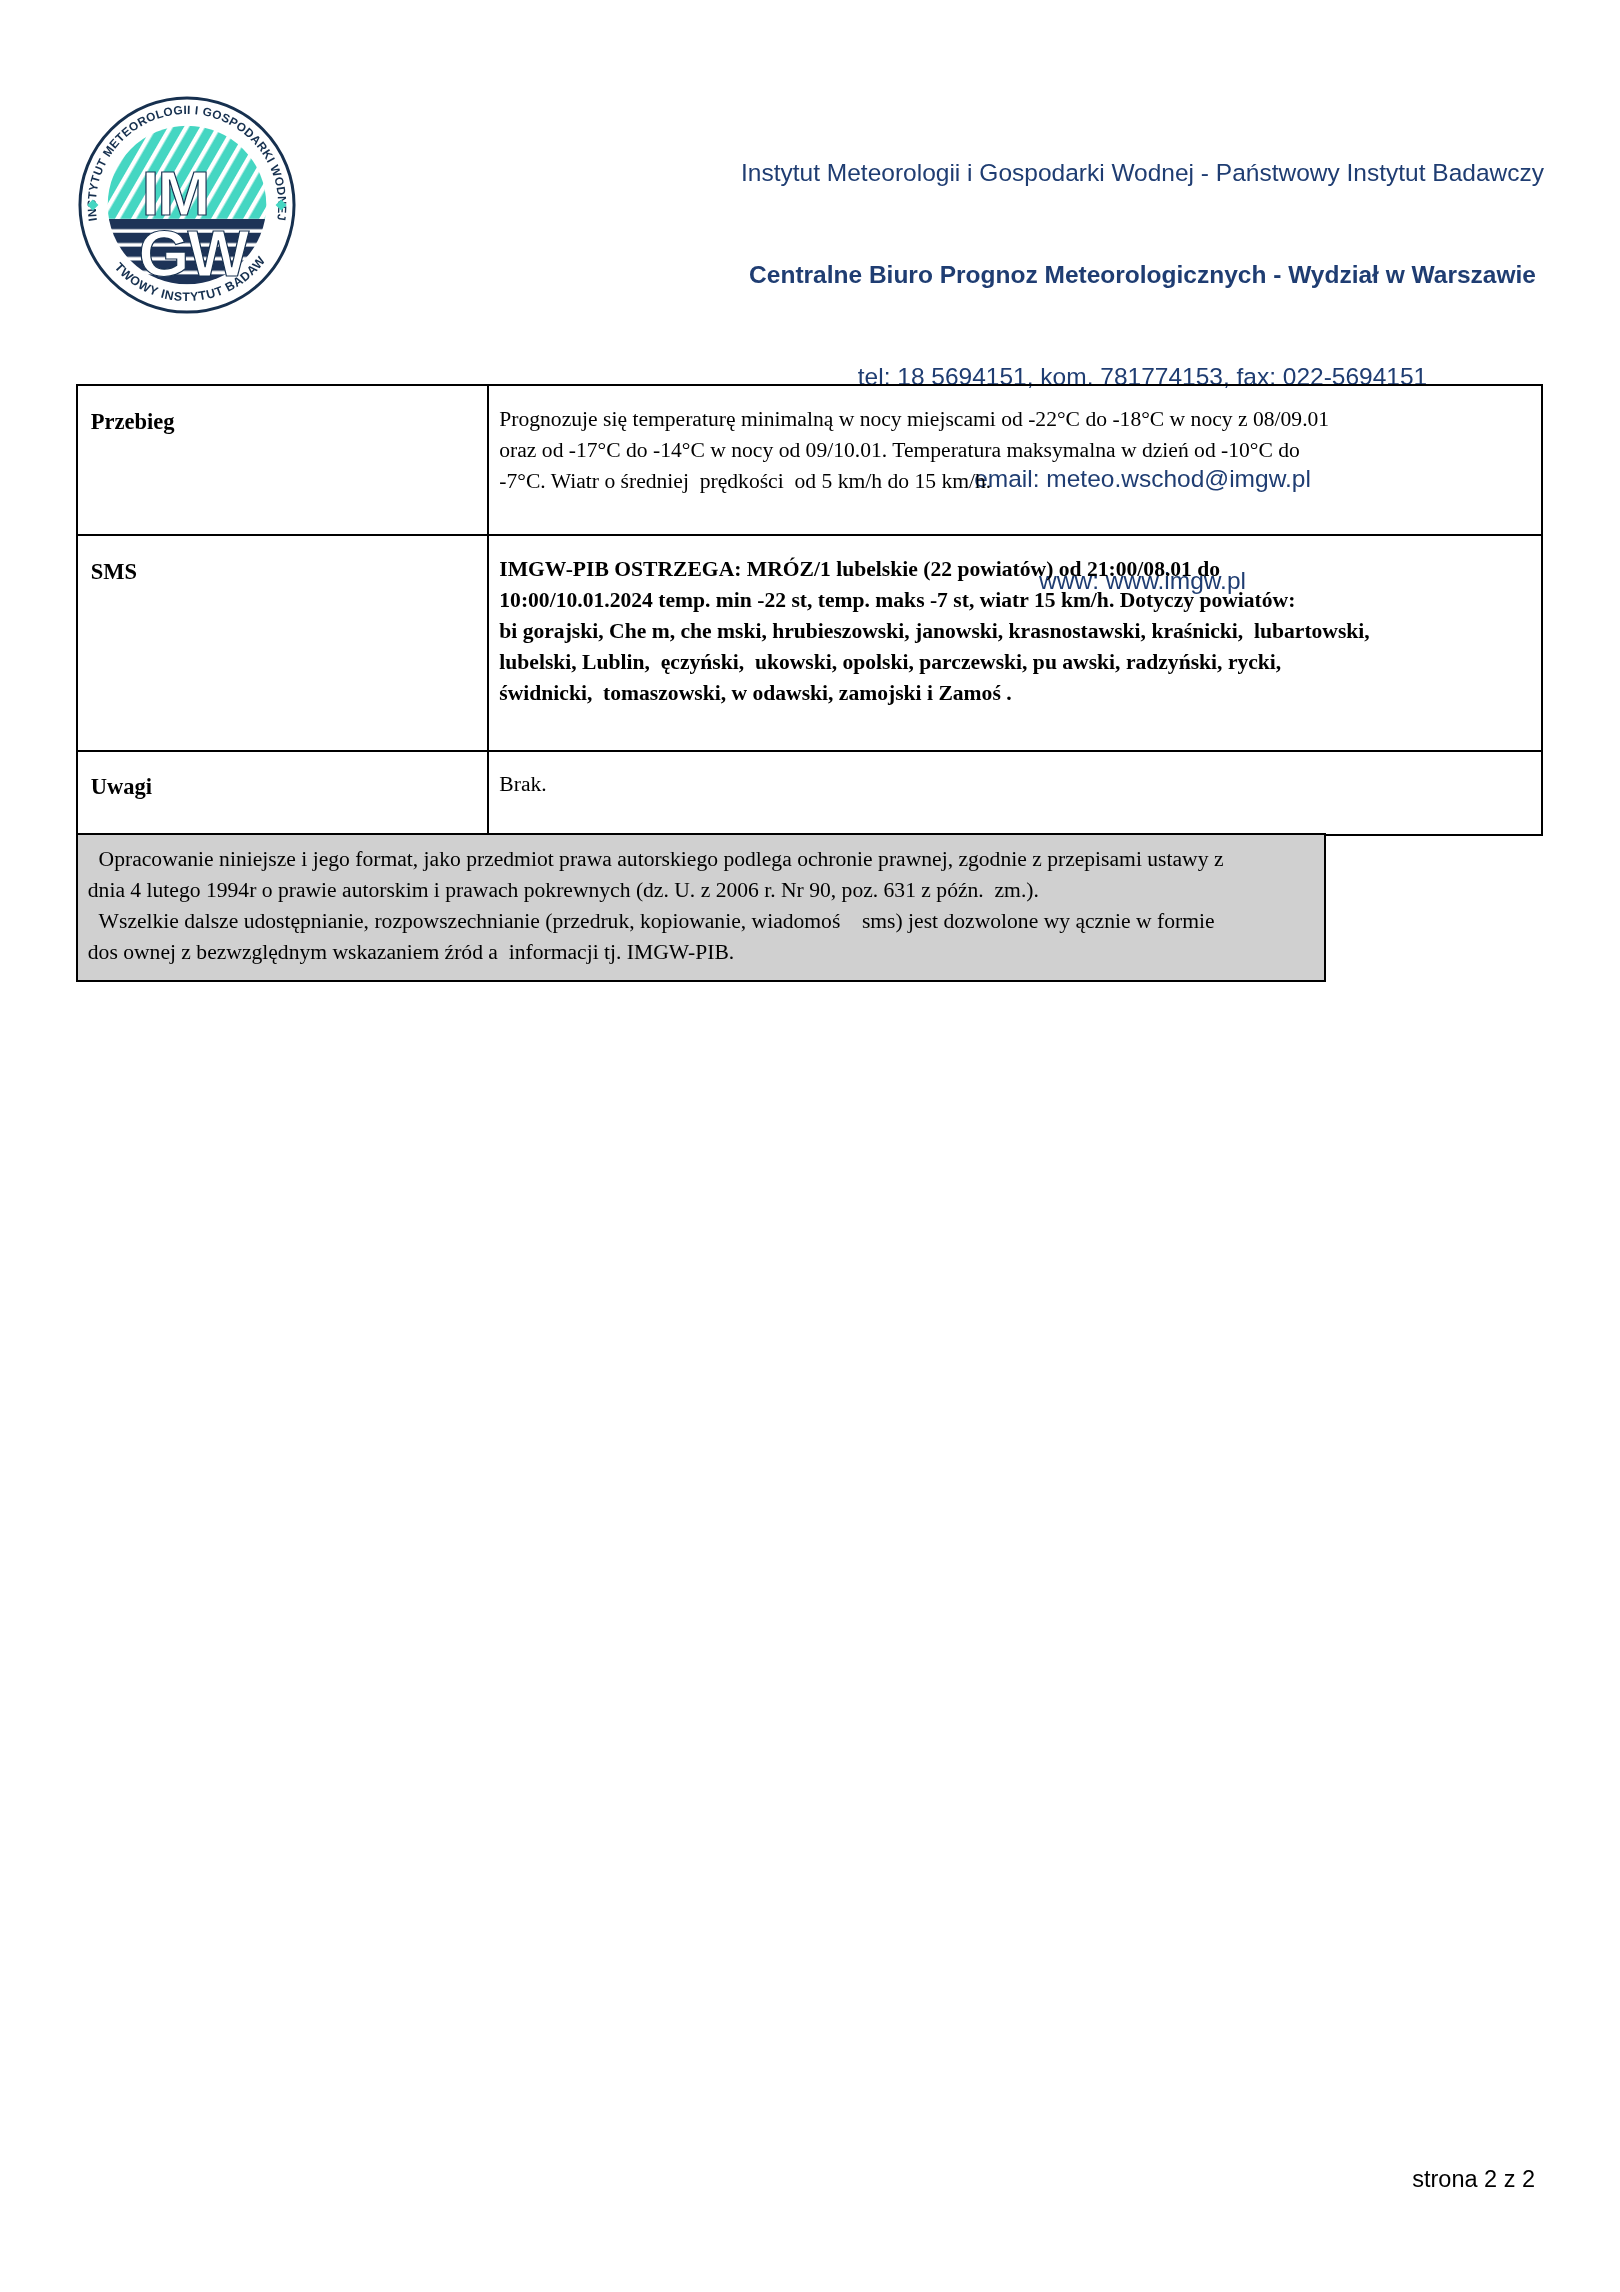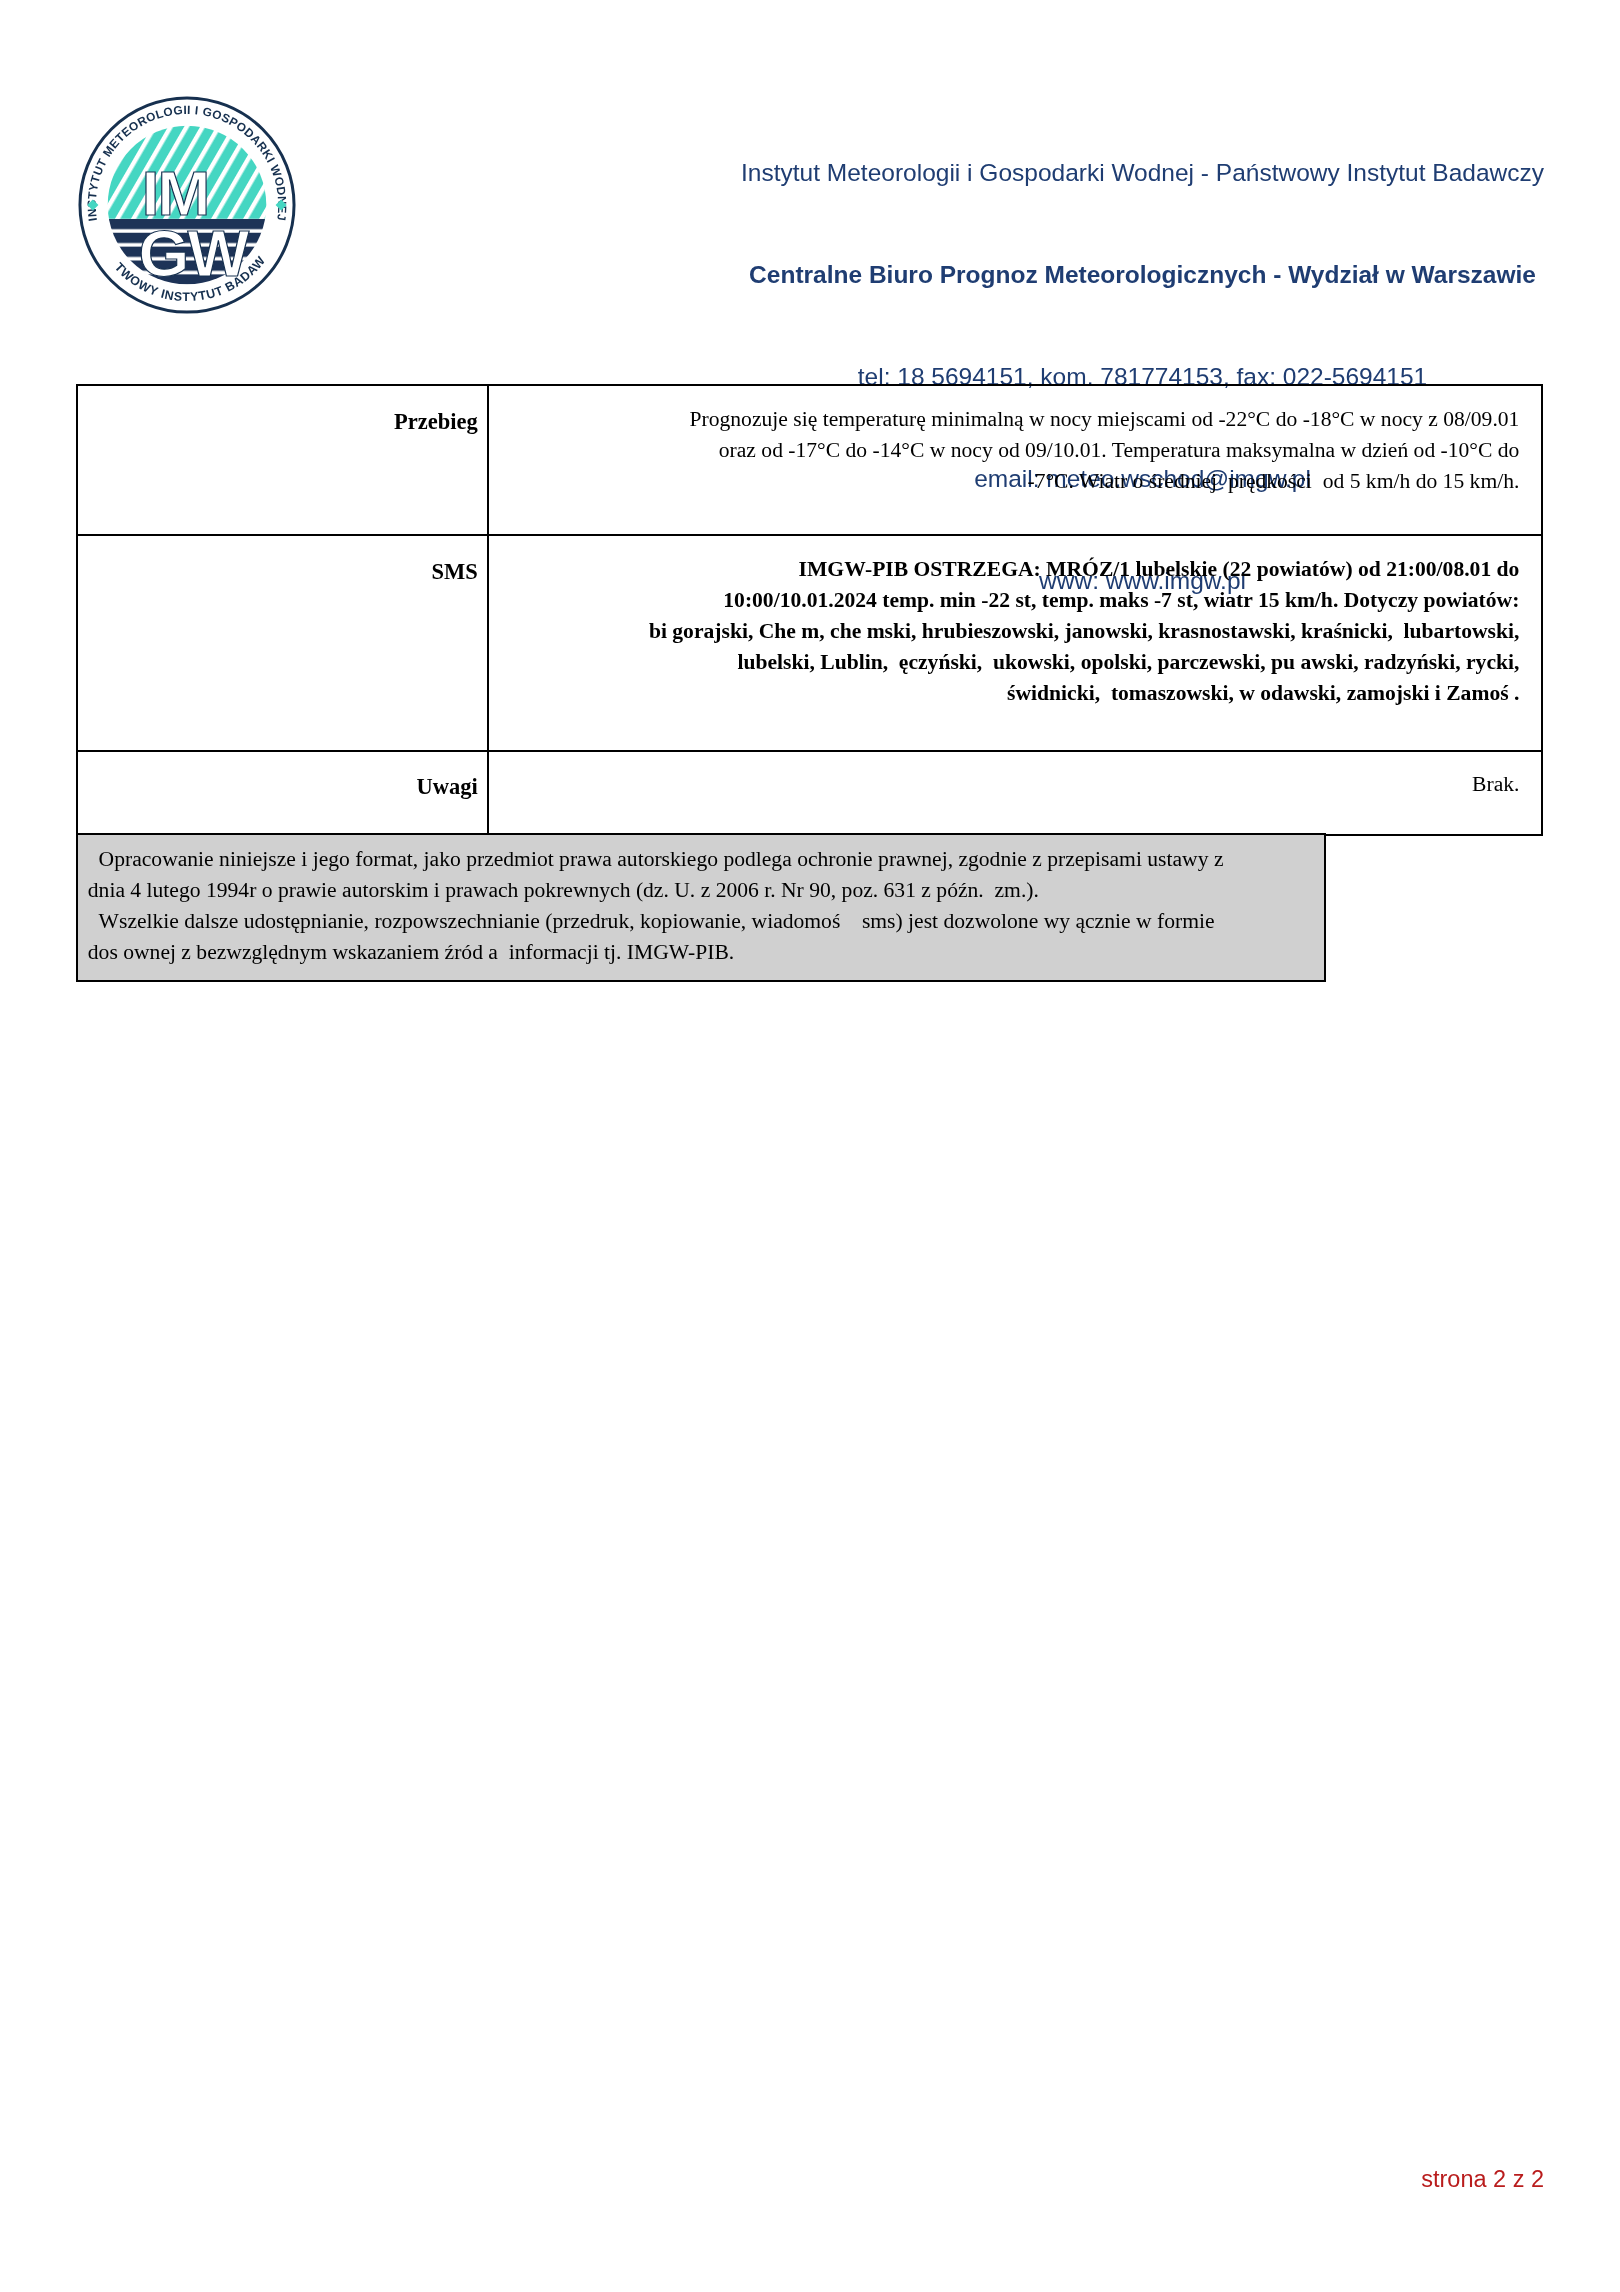--- a/index.html
+++ b/index.html
@@ -44,21 +44,20 @@
     border-collapse:collapse;
     table-layout:fixed;
     font-family:"Liberation Serif", serif;
     font-size:21.6px;
     line-height:31px;
   }
   .doc-table td{
     border:2px solid #000;
     vertical-align:top;
     overflow:hidden;
-    text-align:right;
   }
   .doc-table td.lbl{
     width:387px;
     font-weight:bold;
     font-size:22.5px;
     padding:19.6px 9.8px 7.8px 12.7px;
   }
   .doc-table td.val{
     padding:17.6px 21.6px 7.8px 9.8px;
     white-space:pre-wrap;
@@ -83,25 +82,25 @@
     padding:8.8px 11.8px 12.7px 9.8px;
   }
   .footer-note p{
     margin:0;
     white-space:pre-wrap;
   }
 
   
   .page-num{
     position:absolute;
-    right:76px;
+    right:85px;
     top:2166px;
     font-family:"Liberation Sans", sans-serif;
     font-size:23.5px;
-    color:#b91c1c;
+    color:#000000;
   }
 </style>
 </head>
 <body>
 
 <div class="page">
 
   <div class="logo-wrap">
     <svg viewBox="0 0 224 224" width="222" height="222">
       <defs>

